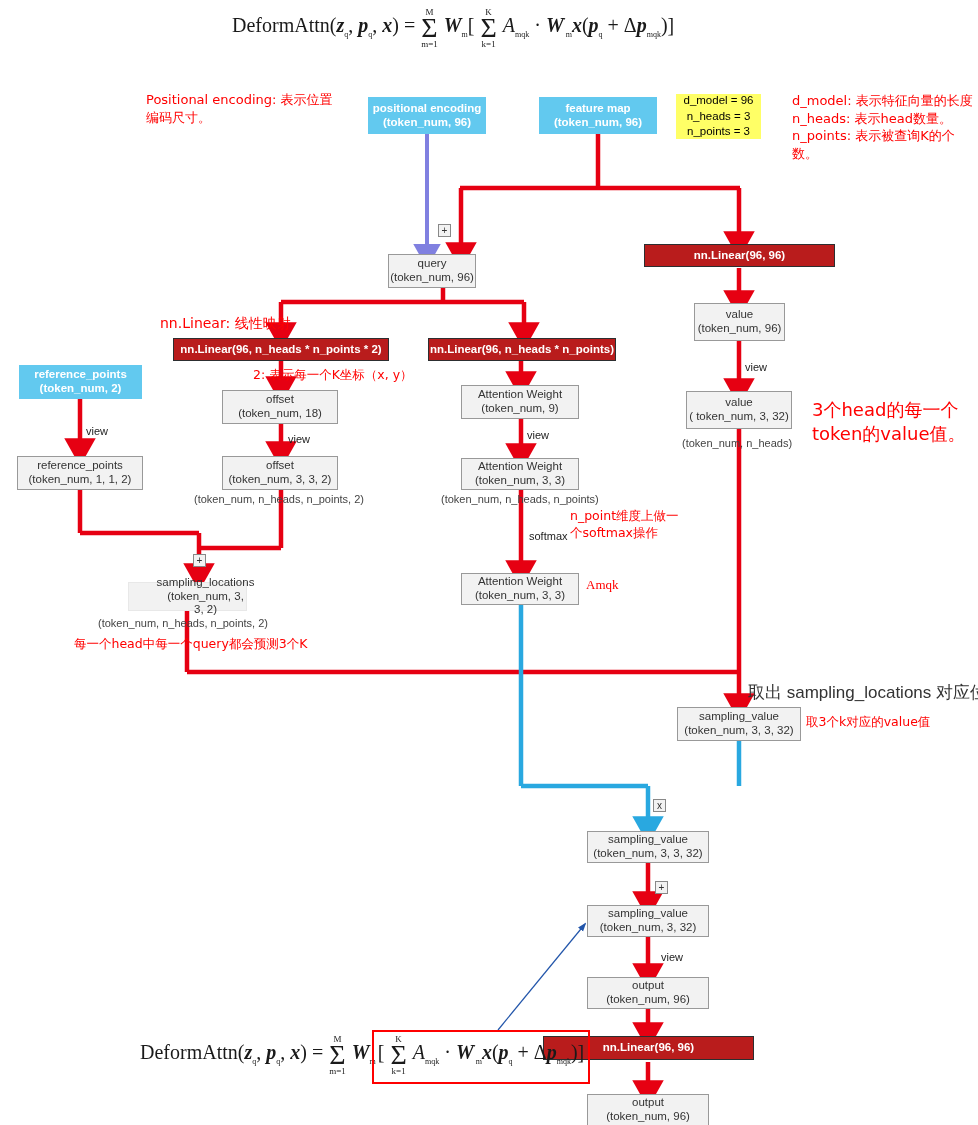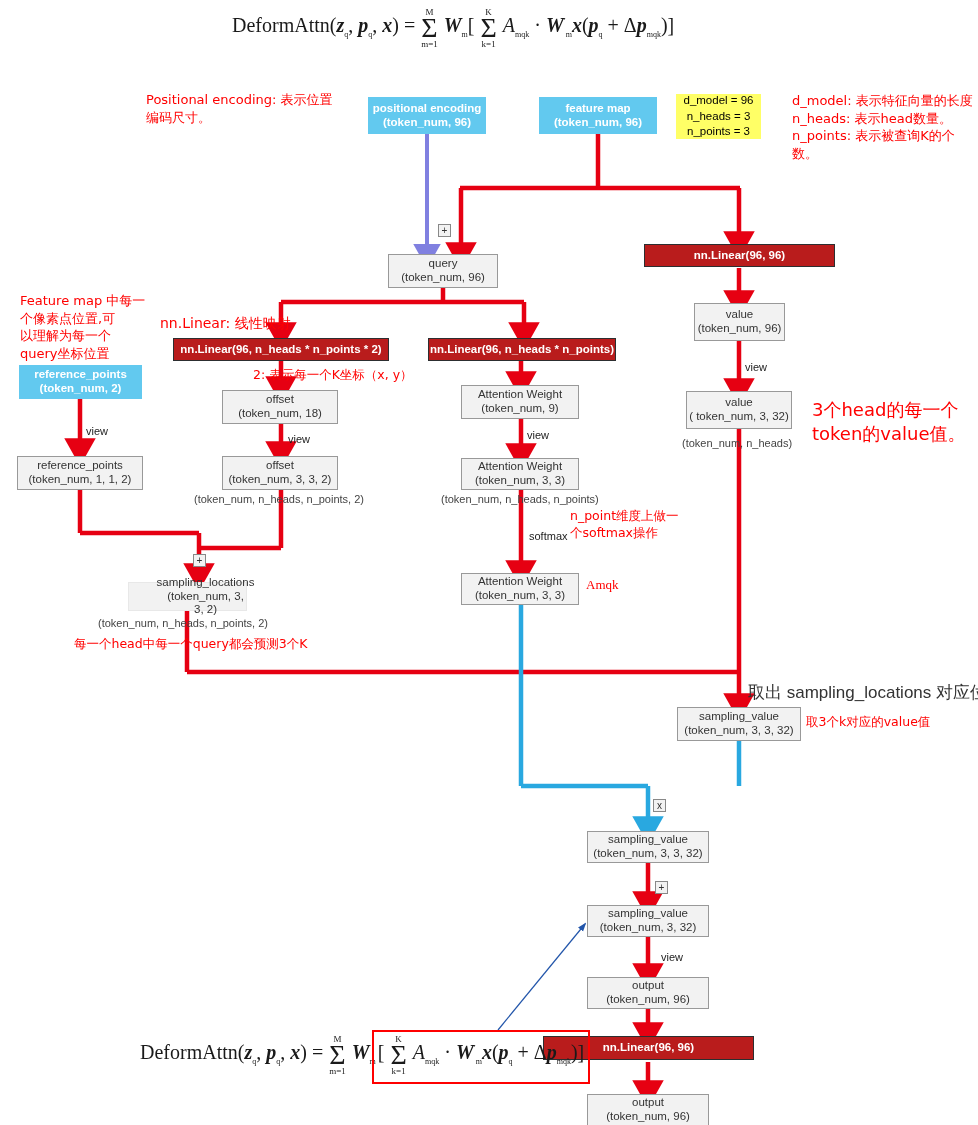--- a/index.html
+++ b/index.html
@@ -189,24 +189,20 @@
       + Δ<span class="bold-it">p</span><span class="sub">mqk</span>)]</span>
   </div>
 
   <div class="ann ann-cn" style="left:146px;top:91px;">Positional encoding:  表示位置
 编码尺寸。</div>
 
   <div class="ann ann-cn" style="left:792px;top:92px;">d_model:  表示特征向量的长度
 n_heads:  表示head数量。
 n_points:  表示被查询K的个数。</div>
 
-  <div class="ann ann-cn" style="left:20px;top:292px;">Feature map 中每一
-个像素点位置,可
-以理解为每一个
-query坐标位置</div>
 
   <div class="ann ann-cn" style="left:160px;top:314px;font-size:14px;">nn.Linear:  线性映射</div>
 
   <div class="ann ann-cn" style="left:253px;top:367px;font-size:12.5px;">2:  表示每一个K坐标（x, y）</div>
 
   <div class="ann ann-cn" style="left:570px;top:508px;font-size:12.5px;">n_point维度上做一
 个softmax操作</div>
 
   <div class="ann" style="left:586px;top:576px;font-size:13px;">Amqk</div>
 
@@ -230,21 +226,21 @@
   </div>
 
   <div class="node yellow" style="left:676px;top:94px;width:85px;height:45px;">
     <span>d_model = 96</span>
     <span>n_heads = 3</span>
     <span>n_points = 3</span>
   </div>
 
   <div class="op" style="left:438px;top:224px;">+</div>
 
-  <div class="node grey" style="left:388px;top:254px;width:110px;height:34px;">
+  <div class="node grey" style="left:388px;top:254px;width:88px;height:34px;">
     <span class="l1">query</span>
     <span class="l2">(token_num, 96)</span>
   </div>
 
   <div class="node dark" style="left:644px;top:244px;width:191px;height:23px;">
     <span class="l1">nn.Linear(96, 96)</span>
   </div>
 
   <div class="node grey" style="left:694px;top:303px;width:91px;height:38px;">
     <span class="l1">value</span>

